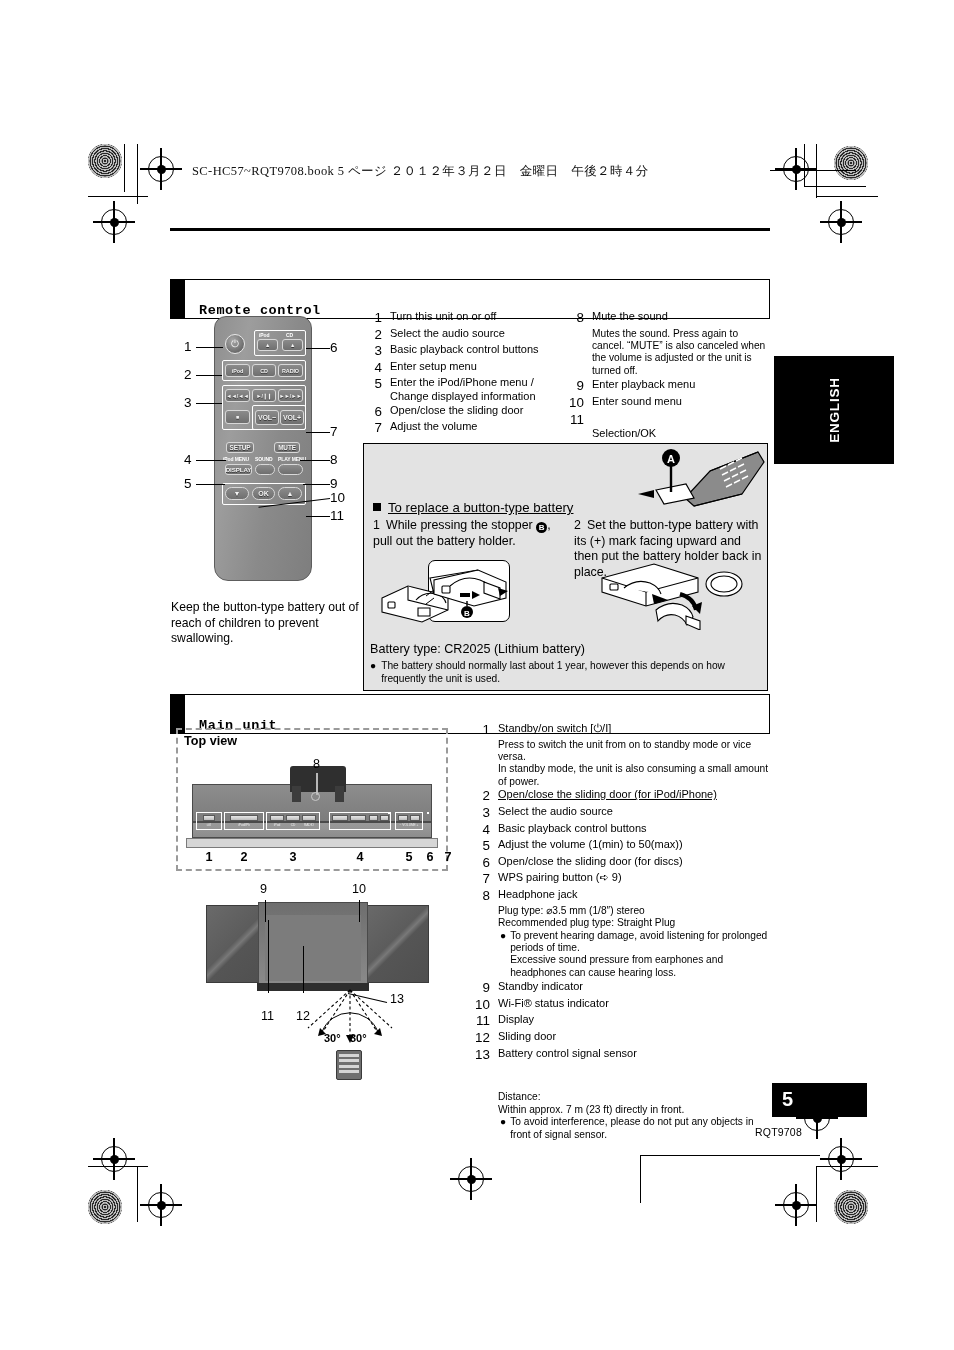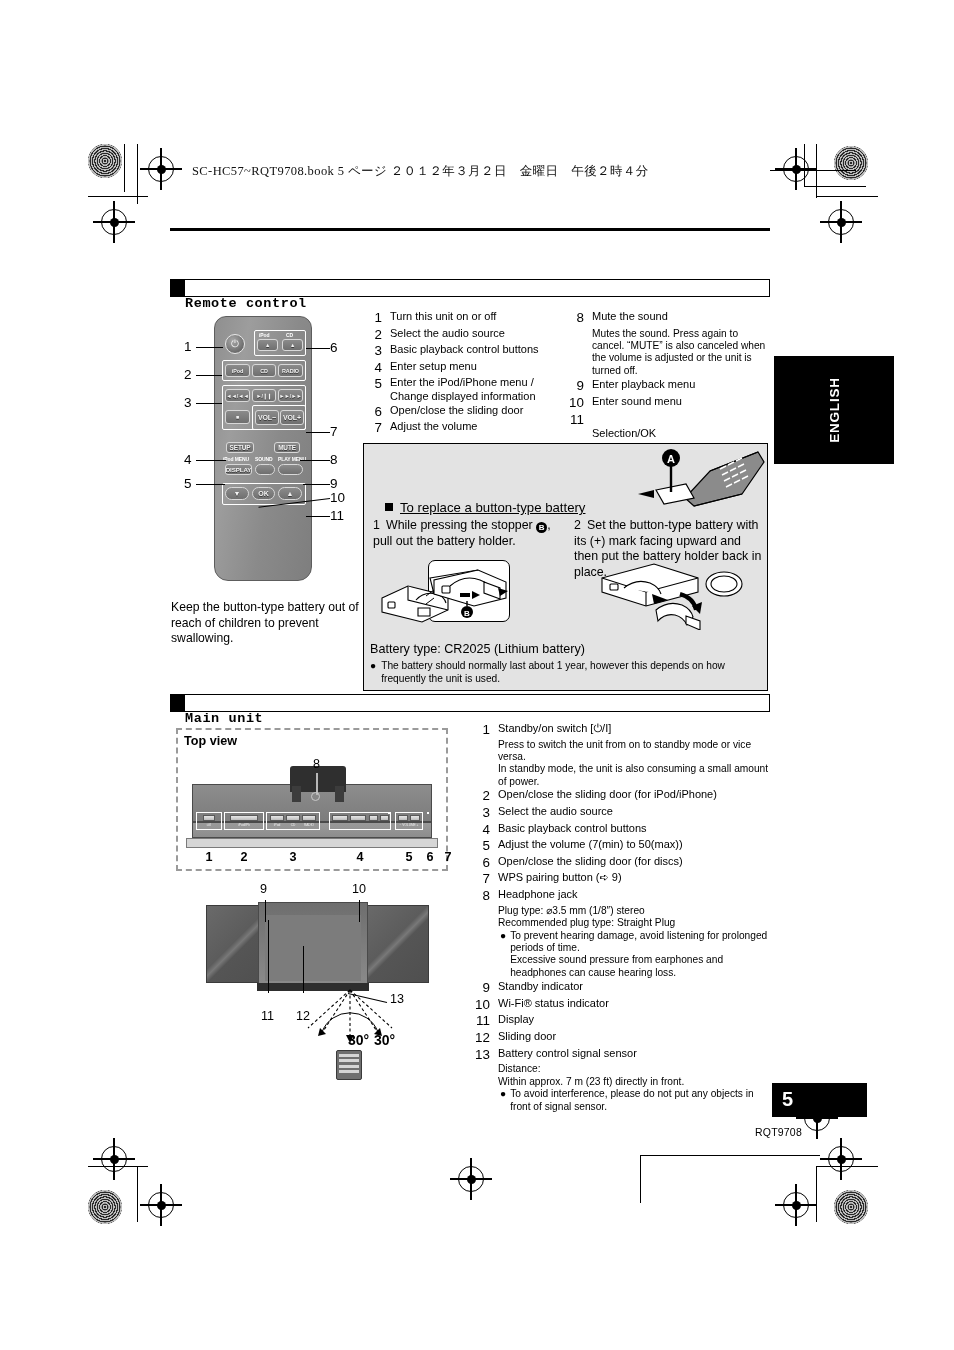--- a/index.html
+++ b/index.html
@@ -69,26 +69,25 @@
     position: absolute;
     left: 170px; top: 239px;
     font-size: 21.5px;
     font-weight: bold;
     letter-spacing: -.2px;
   }
 
   
   .sect-bar {
     position: absolute;
-    height: 18px;
+    height: 40px;
     border: 1.6px solid #000;
     box-sizing: border-box;
     display: flex;
-    align-items: flex-start;
-    flex-direction: column;
+    align-items: flex-end;
   }
   .sect-bar .swatch {
     width: 14px; height: 100%;
     background: #000;
     flex: 0 0 auto;
   }
   .sect-bar .sect-label {
     font-family: "Liberation Mono", monospace;
     font-size: 13.5px;
     font-weight: bold;
@@ -281,23 +280,22 @@
   }
 
   .fv-panel {
     position: absolute;
     background: linear-gradient(135deg,#6a6a6a 0%,#5c5c5c 45%,#787878 50%,#555555 55%,#4f4f4f 100%);
     border: 1px solid #3b3b3b;
     box-sizing: border-box;
   }
   .anglelbl {
     position: absolute;
-    font-size: 14px;
-    font-weight: bold;
-    margin-left: 24px;
+    font-size: 11px;
+    font-weight: bold;
   }
 
   
   .pagenum-box {
     position: absolute;
     left: 772px; top: 1083px;
     width: 95px; height: 34px;
     background: #000;
   }
   .pagenum-box span {
@@ -525,21 +523,21 @@
             <path d="M106 33 L112 30"></path>
         </g>
         <path d="M20 44 L50 38 L58 52 L28 58 Z" fill="#fff"></path>
         <path d="M35 20 L35 46" stroke-width="2.4"></path>
       </g>
       <path d="M2 48 L18 44 L18 52 Z" fill="#000"></path>
       <circle cx="35" cy="12" r="9" fill="#000"></circle>
       <text x="35" y="17" font-size="11" font-weight="bold" fill="#fff" text-anchor="middle" font-family="Liberation Sans, sans-serif">A</text>
     </svg>
 
-    <div style="position:absolute;left:9px;top:54px;margin-left:12px;">
+    <div style="position:absolute;left:9px;top:54px;">
       <span class="sq"></span><span class="ul-head">To replace a button-type battery</span>
     </div>
 
     <div style="position:absolute;left:9px;top:74px;width:196px;font-size:12.4px;line-height:1.26;">
       <span style="display:inline-block;width:13px;">1</span><span>While pressing the stopper </span><span class="badge">B</span><span>, pull out the battery holder.</span>
     </div>
 
     <div style="position:absolute;left:210px;top:74px;width:190px;font-size:12.4px;line-height:1.26;">
       <span style="display:inline-block;width:13px;">2</span><span>Set the button-type battery with its (+) mark facing upward and then put the battery holder back in place.</span>
     </div>
@@ -692,33 +690,33 @@
 
   <div class="numlist" style="left:472px;top:722px;width:298px;">
     <div class="row">
         <span class="n" style="width:18px;">1</span>
         <span class="t" style="padding-left:8px;">Standby/on switch [⏻/I]</span>
       </div>
     <div class="sub" style="padding-left:26px;white-space:pre-line;">Press to switch the unit from on to standby mode or vice versa.
 In standby mode, the unit is also consuming a small amount of power.</div>
     <div class="row">
         <span class="n" style="width:18px;">2</span>
-        <span class="t" style="padding-left:8px;">Open/close the sliding door (for iPod/iPhone)</span>
+        <span class="t" style="padding-left:8px;text-decoration:underline;">Open/close the sliding door (for iPod/iPhone)</span>
       </div>
     <div class="row">
         <span class="n" style="width:18px;">3</span>
         <span class="t" style="padding-left:8px;">Select the audio source</span>
       </div>
     <div class="row">
         <span class="n" style="width:18px;">4</span>
         <span class="t" style="padding-left:8px;">Basic playback control buttons</span>
       </div>
     <div class="row">
         <span class="n" style="width:18px;">5</span>
-        <span class="t" style="padding-left:8px;">Adjust the volume (7(min) to 50(max))</span>
+        <span class="t" style="padding-left:8px;">Adjust the volume (1(min) to 50(max))</span>
       </div>
     <div class="row">
         <span class="n" style="width:18px;">6</span>
         <span class="t" style="padding-left:8px;">Open/close the sliding door (for discs)</span>
       </div>
     <div class="row">
         <span class="n" style="width:18px;">7</span>
         <span class="t" style="padding-left:8px;">WPS pairing button (➪ 9)</span>
       </div>
     <div class="row">
@@ -745,21 +743,21 @@
         <span class="t" style="padding-left:8px;">Display</span>
       </div>
     <div class="row">
         <span class="n" style="width:18px;">12</span>
         <span class="t" style="padding-left:8px;">Sliding door</span>
       </div>
     <div class="row">
         <span class="n" style="width:18px;">13</span>
         <span class="t" style="padding-left:8px;">Battery control signal sensor</span>
       </div>
-    <div class="sub" style="padding-left:26px;white-space:pre-line;">Distance:
+    <div class="sub" style="padding-left:26px;white-space:pre-line;margin-top:28px;">Distance:
 Within approx. 7 m (23 ft) directly in front.</div>
     <div class="bullrow" style="padding-left:28px;">
       <span class="bul">●</span>
       <span>To avoid interference, please do not put any objects in front of signal sensor.</span>
     </div>
   </div>
 
   <div class="pagenum-box">
     <span>5</span>
   </div>

